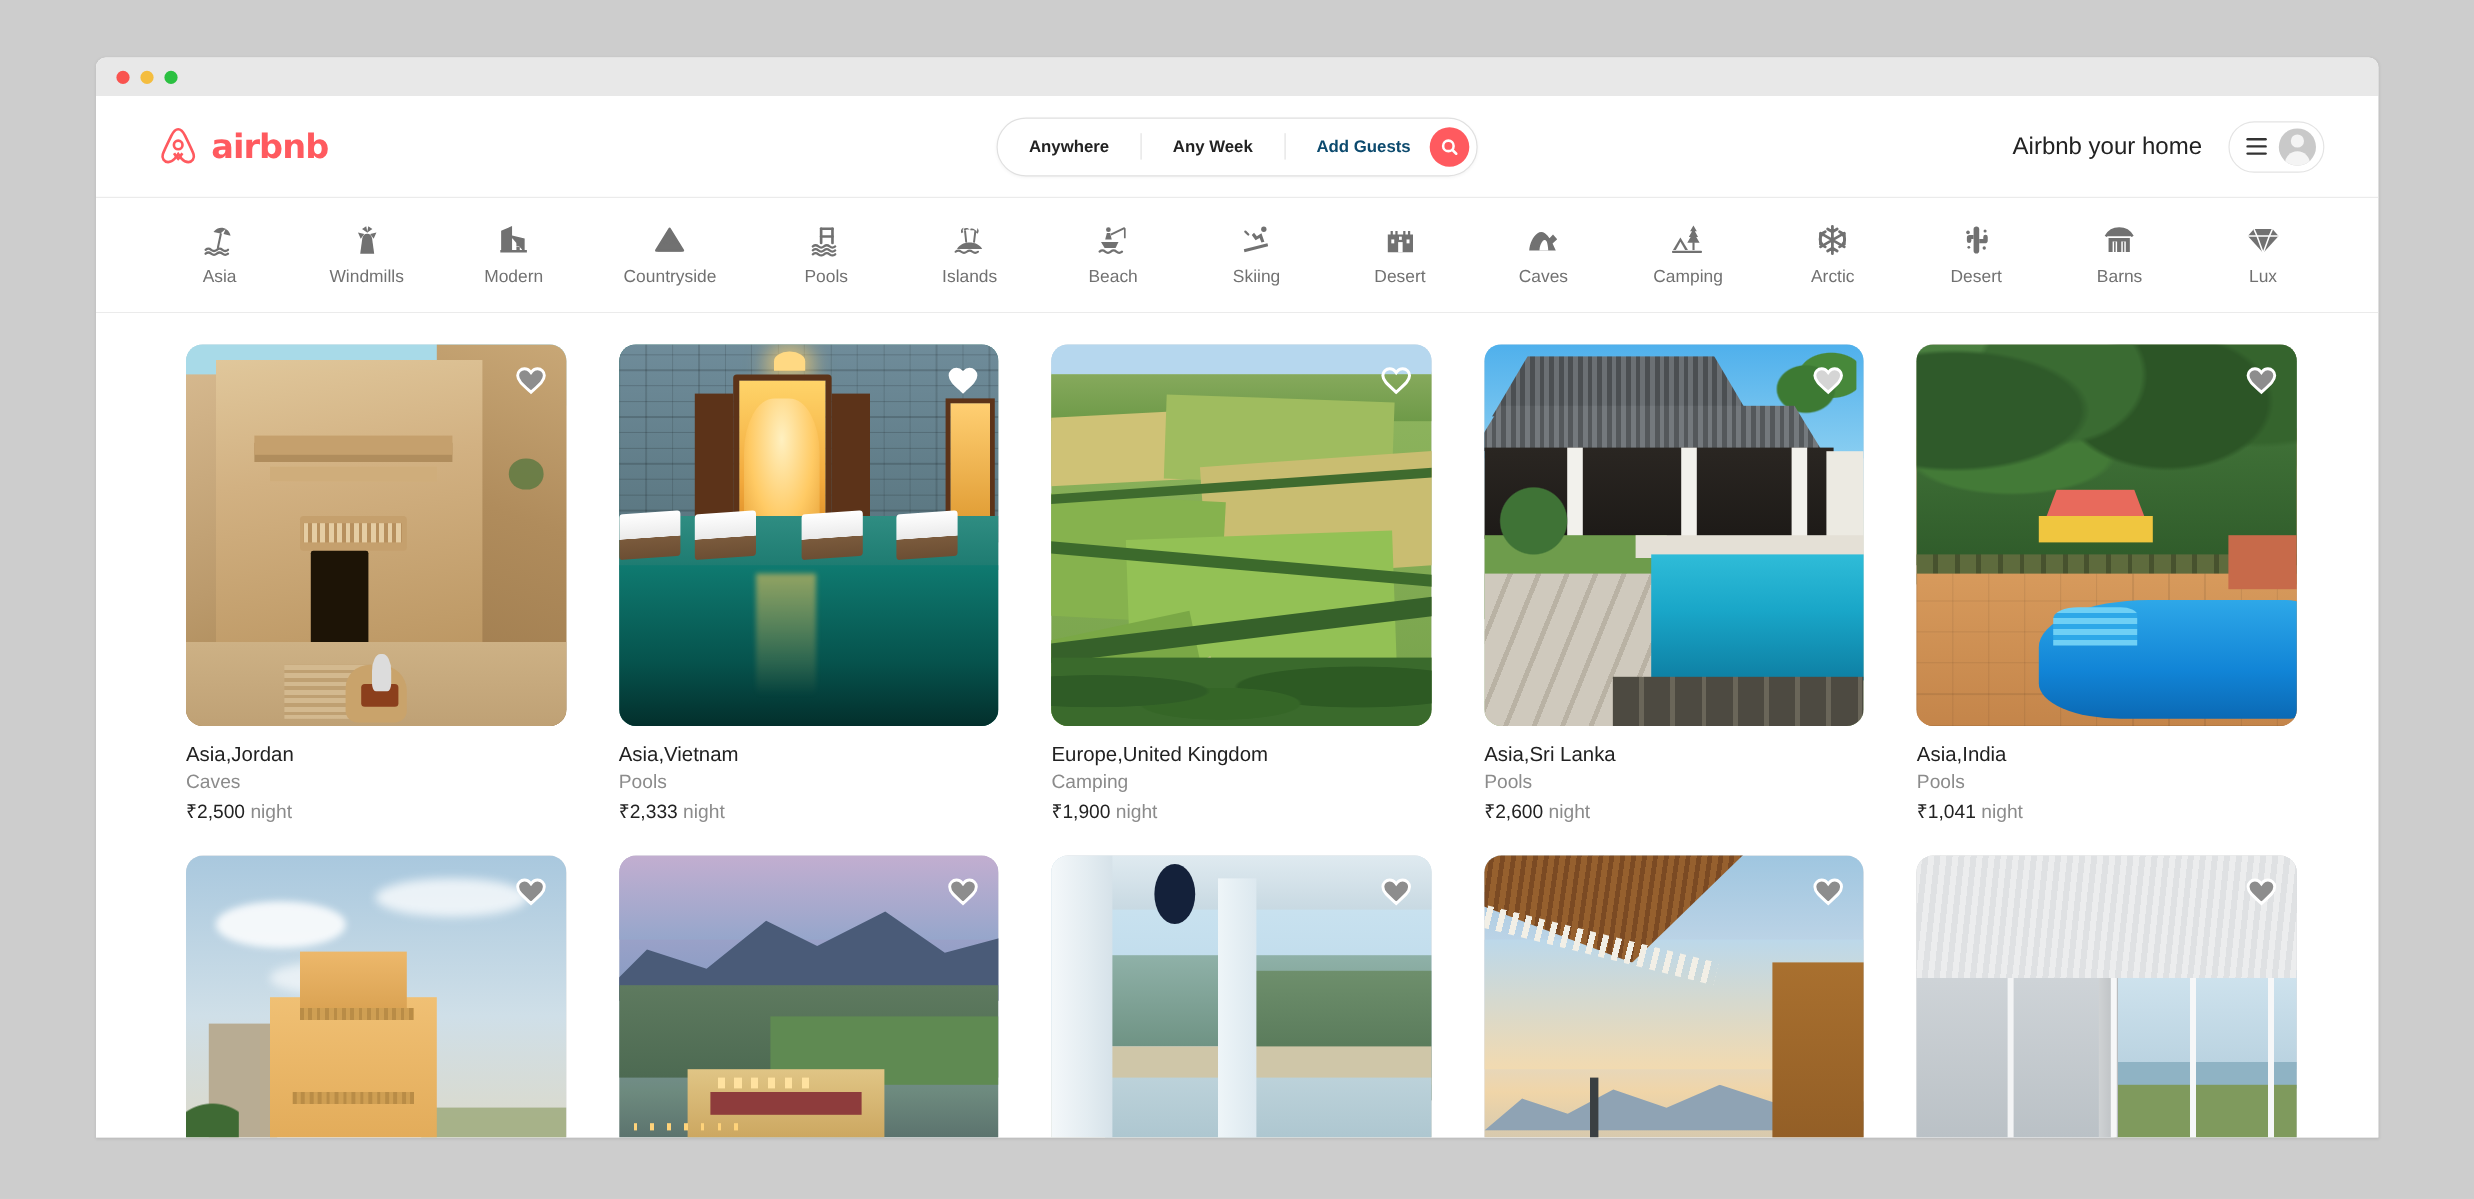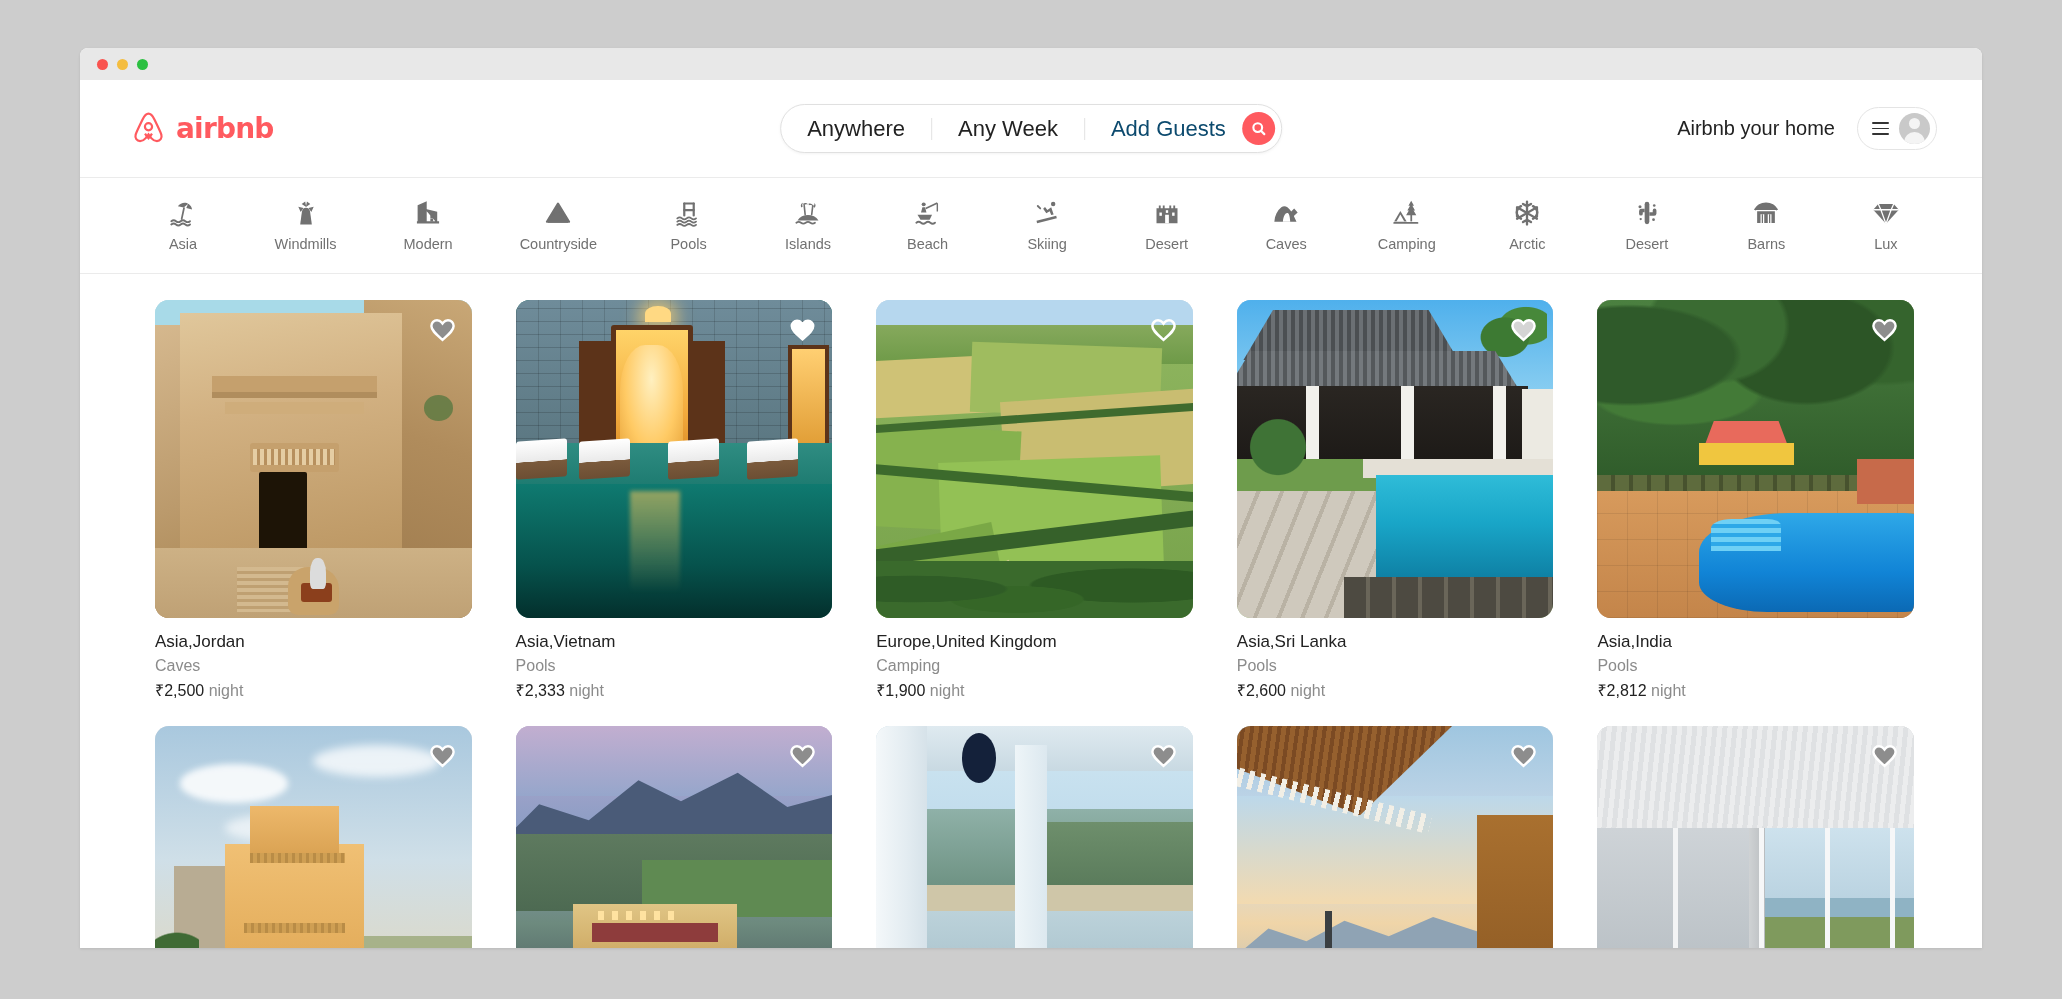--- a/index.html
+++ b/index.html
@@ -32,21 +32,21 @@
     padding-left: 17px;
     gap: 9px;
   }
   .dot { width: 11px; height: 11px; border-radius: 50%; }
   .dot.red { background: #f9534f; }
   .dot.yellow { background: #f4bd3f; }
   .dot.green { background: #2bc041; }
 
   
   .site-header {
-    height: 98px;
+    height: 85px;
     background: #ffffff;
     border-bottom: 1px solid #ebebeb;
     display: flex;
     align-items: center;
     padding: 0 45px 0 50px;
     position: relative;
   }
   .logo {
     display: flex; align-items: center; gap: 9px;
     color: #ff5a5f;
@@ -68,26 +68,27 @@
     display: flex;
     align-items: center;
     height: 49px;
     border: 1px solid #e0e0e0;
     border-radius: 28px;
     background: #fff;
     box-shadow: 0 1px 3px rgba(0,0,0,0.05);
     padding: 0 6px 0 0;
   }
   .sb-seg {
-    font-size: 22px;
+    font-size: 14px;
     color: #222222;
     padding: 0 26px;
     white-space: nowrap;
     line-height: 47px;
     cursor: pointer;
+    font-weight: bold;
   }
   .sb-seg.muted { color: #0c4a6e; padding-right: 16px; }
   .sb-div { width: 1px; height: 22px; background: #e2e2e2; }
   .sb-search-btn {
     width: 33px; height: 33px;
     border-radius: 50%;
     background: #ff5a5f;
     display: flex; align-items: center; justify-content: center;
     cursor: pointer;
     flex: 0 0 auto;
@@ -846,21 +847,21 @@
             </div>
             <span class="heart">
                 <svg viewBox="0 0 24 24" fill="#8d8d8d" stroke="#ffffff" stroke-width="2">
               <path d="M12 20.6l-1.4-1.3C5.7 14.9 2.8 12.3 2.8 9.1 2.8 6.5 4.9 4.4 7.5 4.4c1.5 0 2.9.7 3.8 1.8l.7.9.7-.9c.9-1.1 2.3-1.8 3.8-1.8 2.6 0 4.7 2.1 4.7 4.7 0 3.2-2.9 5.8-7.8 10.2z"></path>
                 </svg>
               </span>
           </div>
           <div class="card-title">Asia,India</div>
           <div class="card-cat">Pools</div>
           <div class="card-price">
-            <span>₹2,812</span>
+            <span>₹1,041</span>
             <span class="unit">night</span>
           </div>
         </div>
 
         <div class="card">
           <div class="card-img">
             <div class="scene gold">
               <div class="cloud1"></div>
                 <div class="cloud2"></div>
                 <div class="cloud3"></div>

